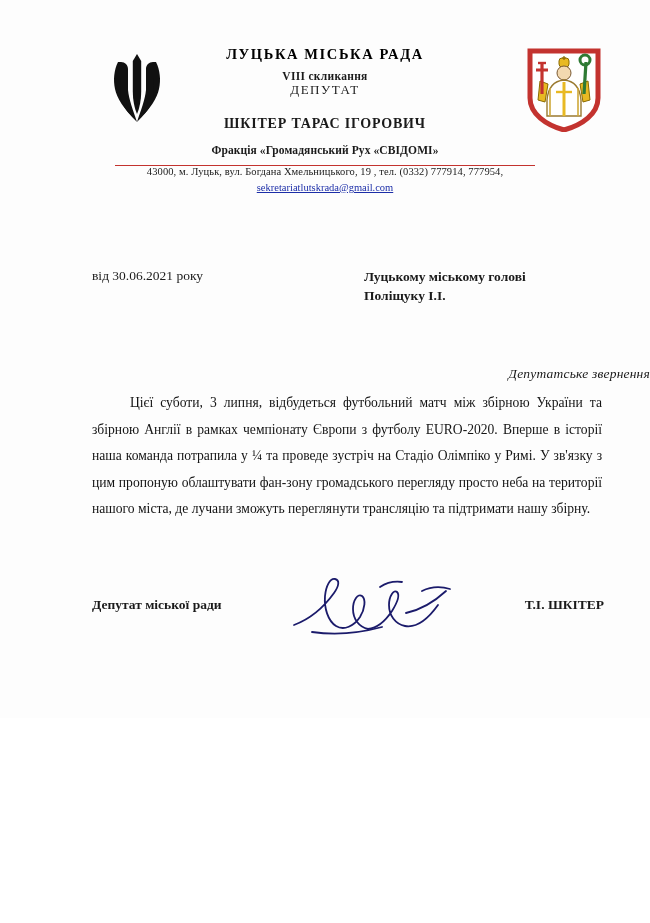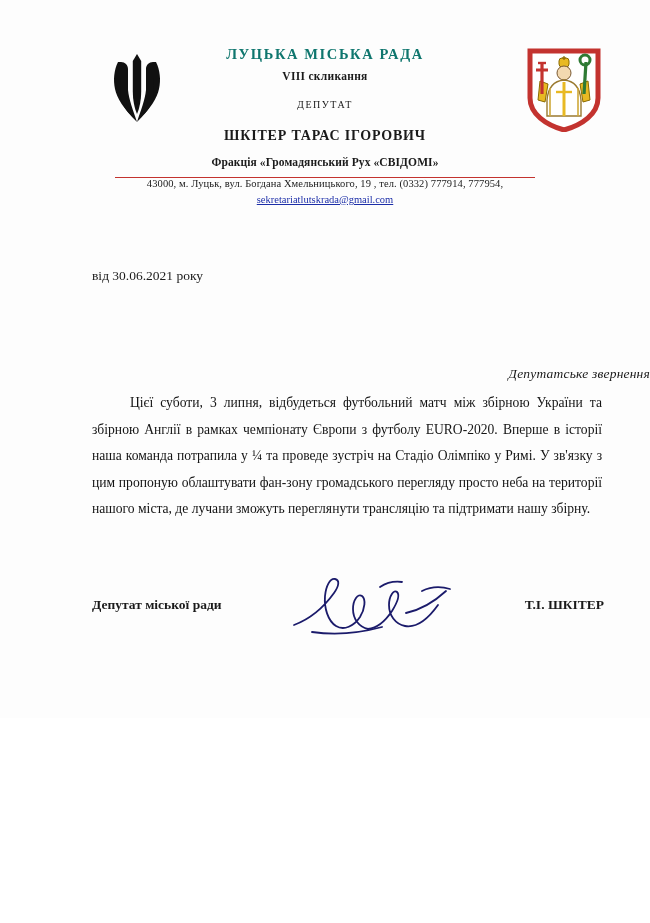--- a/index.html
+++ b/index.html
@@ -48,32 +48,31 @@
 
   .head-center {
     text-align: center;
     padding: 0 160px;
   }
 
   .org-title {
     font-weight: bold;
     font-size: 14.5px;
     letter-spacing: 1.6px;
-    color: #0f766e;
+    color: #000000;
     white-space: nowrap;
   }
   .convocation {
     font-weight: bold;
     font-size: 11.5px;
     margin-top: 7px;
     letter-spacing: 0.3px;
   }
   .deputy-word {
-    font-size: 10px;
-    margin-top: 17px;
+    font-size: 13px;
     letter-spacing: 1.5px;
   }
   .person-name {
     font-weight: bold;
     font-size: 14px;
     margin-top: 18px;
     letter-spacing: 0.8px;
     white-space: nowrap;
   }
   .fraction {
@@ -243,20 +242,24 @@
     </div>
 
     <div class="contact-block">
       <div class="contact-line">43000, м. Луцьк, вул. Богдана Хмельницького, 19 , тел. (0332) 777914, 777954,</div>
       <a class="contact-email" href="#">sekretariatlutskrada@gmail.com</a>
     </div>
   </div>
 
   <div class="meta-row">
     <div class="doc-date">від 30.06.2021 року</div>
+    <div class="addressee">
+      <div>Луцькому міському голові</div>
+      <div>Поліщуку І.І.</div>
+    </div>
   </div>
 
   <div class="doc-type">Депутатське звернення</div>
 
   <p class="body-text">Цієї суботи, 3 липня, відбудеться футбольний матч між збірною України та збірною Англії в рамках чемпіонату Європи з футболу EURO-2020. Вперше в історії наша команда потрапила у ¼ та проведе зустріч на Стадіо Олімпіко у Римі. У зв'язку з цим пропоную облаштувати фан-зону громадського перегляду просто неба на території нашого міста, де лучани зможуть переглянути трансляцію та підтримати нашу збірну.</p>
 
   <div class="sign-row">
     <div class="sign-left">Депутат міської ради</div>
 
     <div class="signature-mark">

